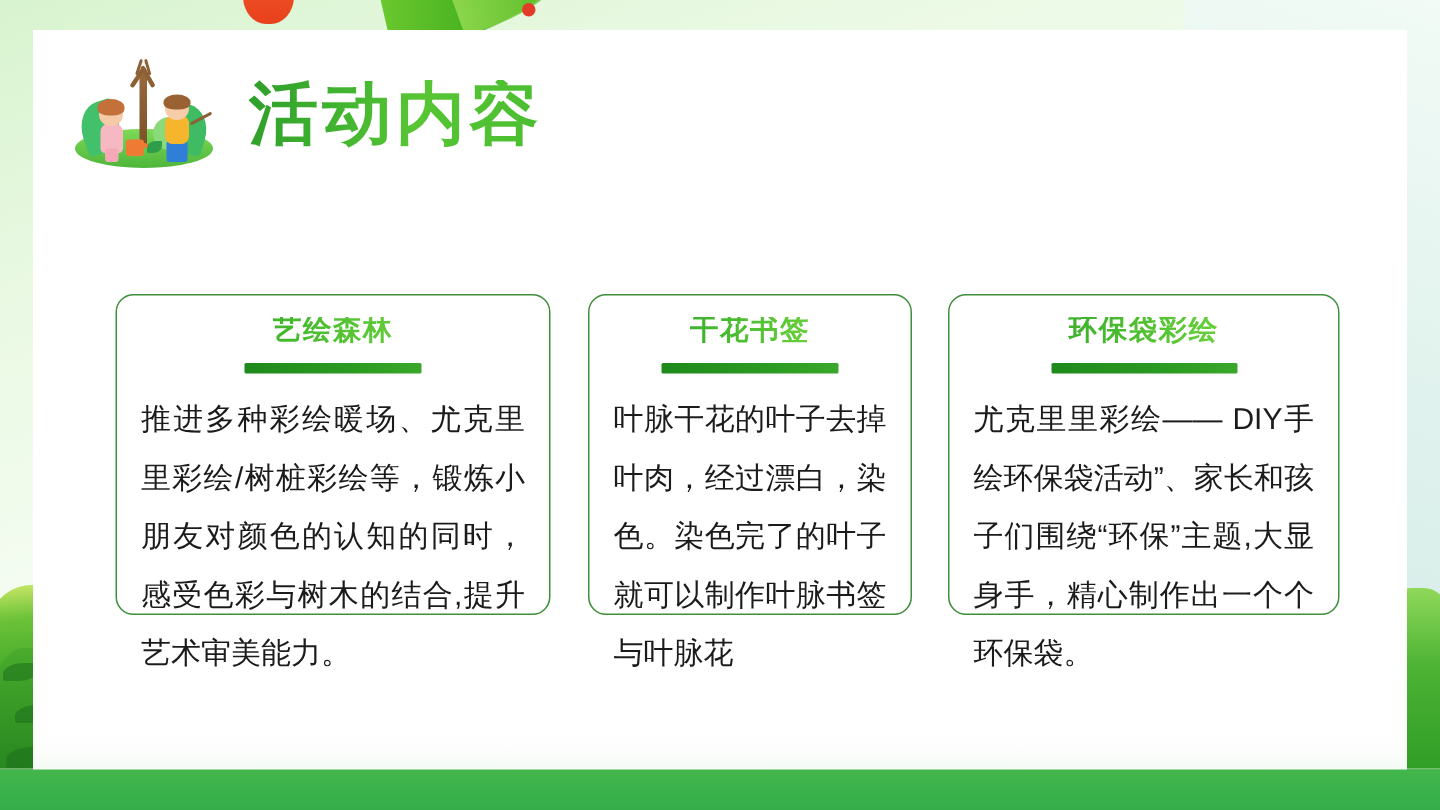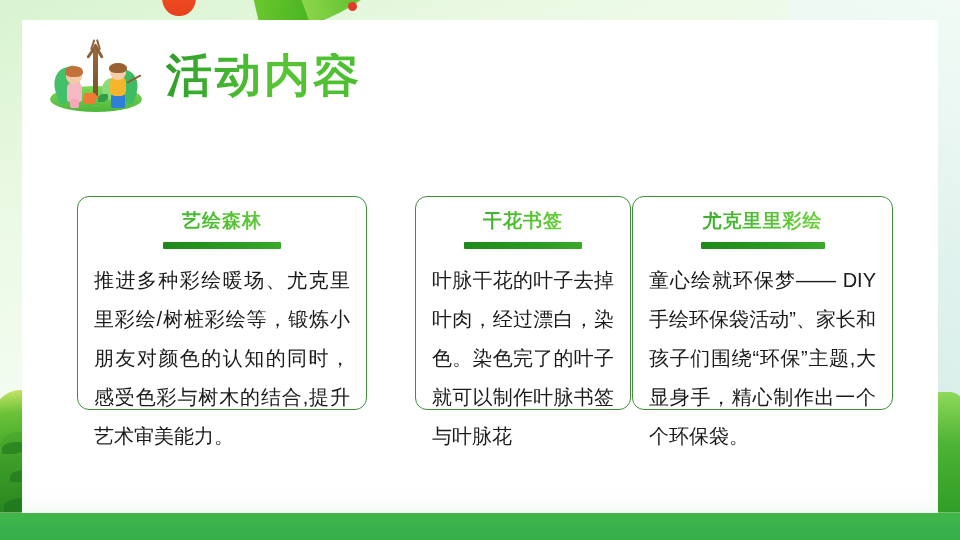--- a/index.html
+++ b/index.html
@@ -137,21 +137,21 @@
     position:absolute;left:0;top:196px;width:960px;height:214px;
   }
   .card{
     position:absolute;top:0;height:214px;
     border:1px solid #3e8f3a;border-radius:12px;
     background:#ffffff;
     box-sizing:border-box;
     padding:14px 16px 10px 16px;
   }
   .card.c1{left:77px;width:290px;}
-  .card.c2{left:392px;width:216px;margin-left:23px;}
+  .card.c2{left:392px;width:216px;}
   .card.c3{left:632px;width:261px;}
 
   .card-title{
     text-align:center;font-size:19px;font-weight:bold;letter-spacing:1px;line-height:1.1;
     background:linear-gradient(100deg,#2f9e2b 0%,#46b92f 40%,#6cd23b 75%,#4fc033 100%);
     -webkit-background-clip:text;background-clip:text;color:transparent;
     -webkit-text-fill-color:transparent;
   }
   .card-rule{
     width:118px;height:7px;margin:10px auto 12px auto;
@@ -225,23 +225,23 @@
         <div class="card-body">推进多种彩绘暖场、尤克里里彩绘/树桩彩绘等，锻炼小朋友对颜色的认知的同时，感受色彩与树木的结合,提升艺术审美能力。</div>
       </div>
 
       <div class="card c2">
         <div class="card-title">干花书签</div>
         <div class="card-rule"></div>
         <div class="card-body">叶脉干花的叶子去掉叶肉，经过漂白，染色。染色完了的叶子就可以制作叶脉书签与叶脉花</div>
       </div>
 
       <div class="card c3">
-        <div class="card-title">尤克里里彩绘</div>
+        <div class="card-title">环保袋彩绘</div>
         <div class="card-rule"></div>
-        <div class="card-body">童心绘就环保梦—— DIY手绘环保袋活动”、家长和孩子们围绕“环保”主题,大显身手，精心制作出一个个环保袋。</div>
+        <div class="card-body">尤克里里彩绘—— DIY手绘环保袋活动”、家长和孩子们围绕“环保”主题,大显身手，精心制作出一个个环保袋。</div>
       </div>
 
     </div>
   </div>
 
   <div class="band-hi"></div>
   <div class="band"></div>
 
 </div>
 

